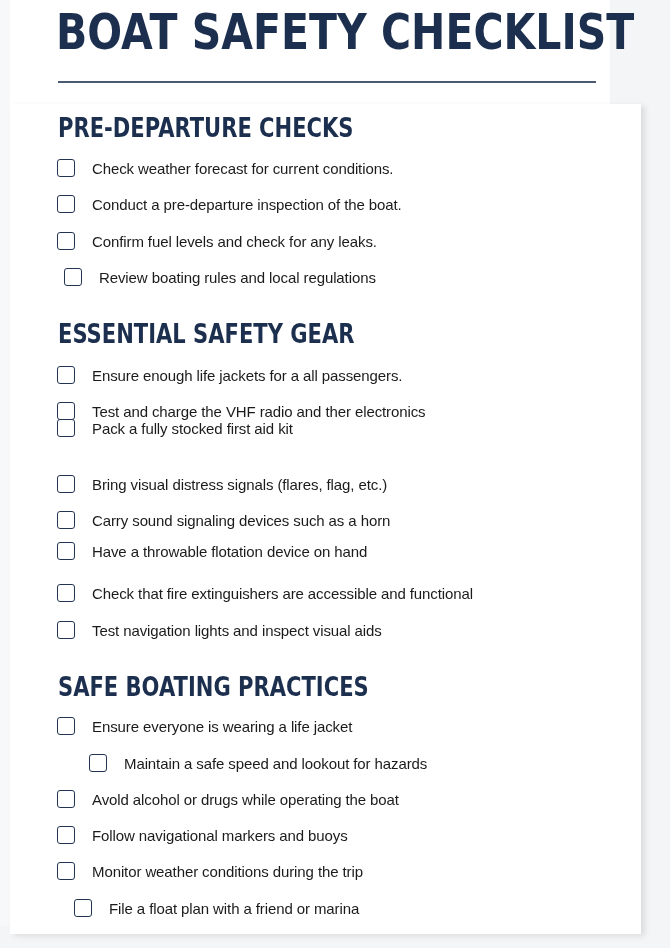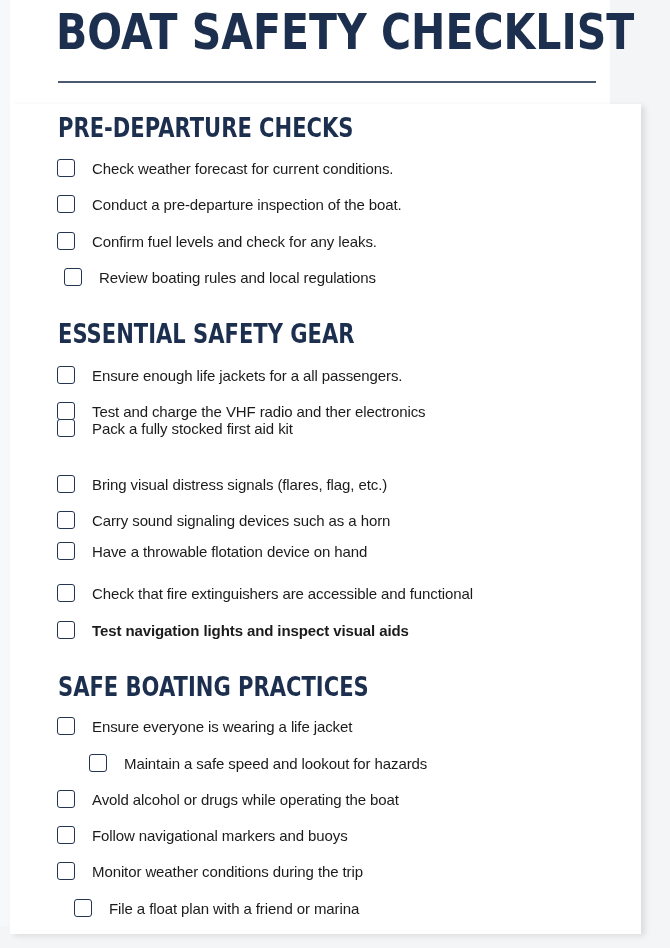--- a/index.html
+++ b/index.html
@@ -121,21 +121,21 @@
   <span class="item-label">Carry sound signaling devices such as a horn</span>
 </div>
 <div class="item" style="top:514px;margin-top:25px;">
   <span class="checkbox"></span>
   <span class="item-label">Have a throwable flotation device on hand</span>
 </div>
 <div class="item" style="top:581px;">
   <span class="checkbox"></span>
   <span class="item-label">Check that fire extinguishers are accessible and functional</span>
 </div>
-<div class="item" style="top:618px;font-weight:bold;">
+<div class="item" style="top:618px;">
   <span class="checkbox"></span>
   <span class="item-label">Test navigation lights and inspect visual aids</span>
 </div>
 
 <h2 class="section-heading" style="top:671px;margin:0;">SAFE BOATING PRACTICES</h2>
 
 <div class="item" style="top:714px;">
   <span class="checkbox"></span>
   <span class="item-label">Ensure everyone is wearing a life jacket</span>
 </div>

